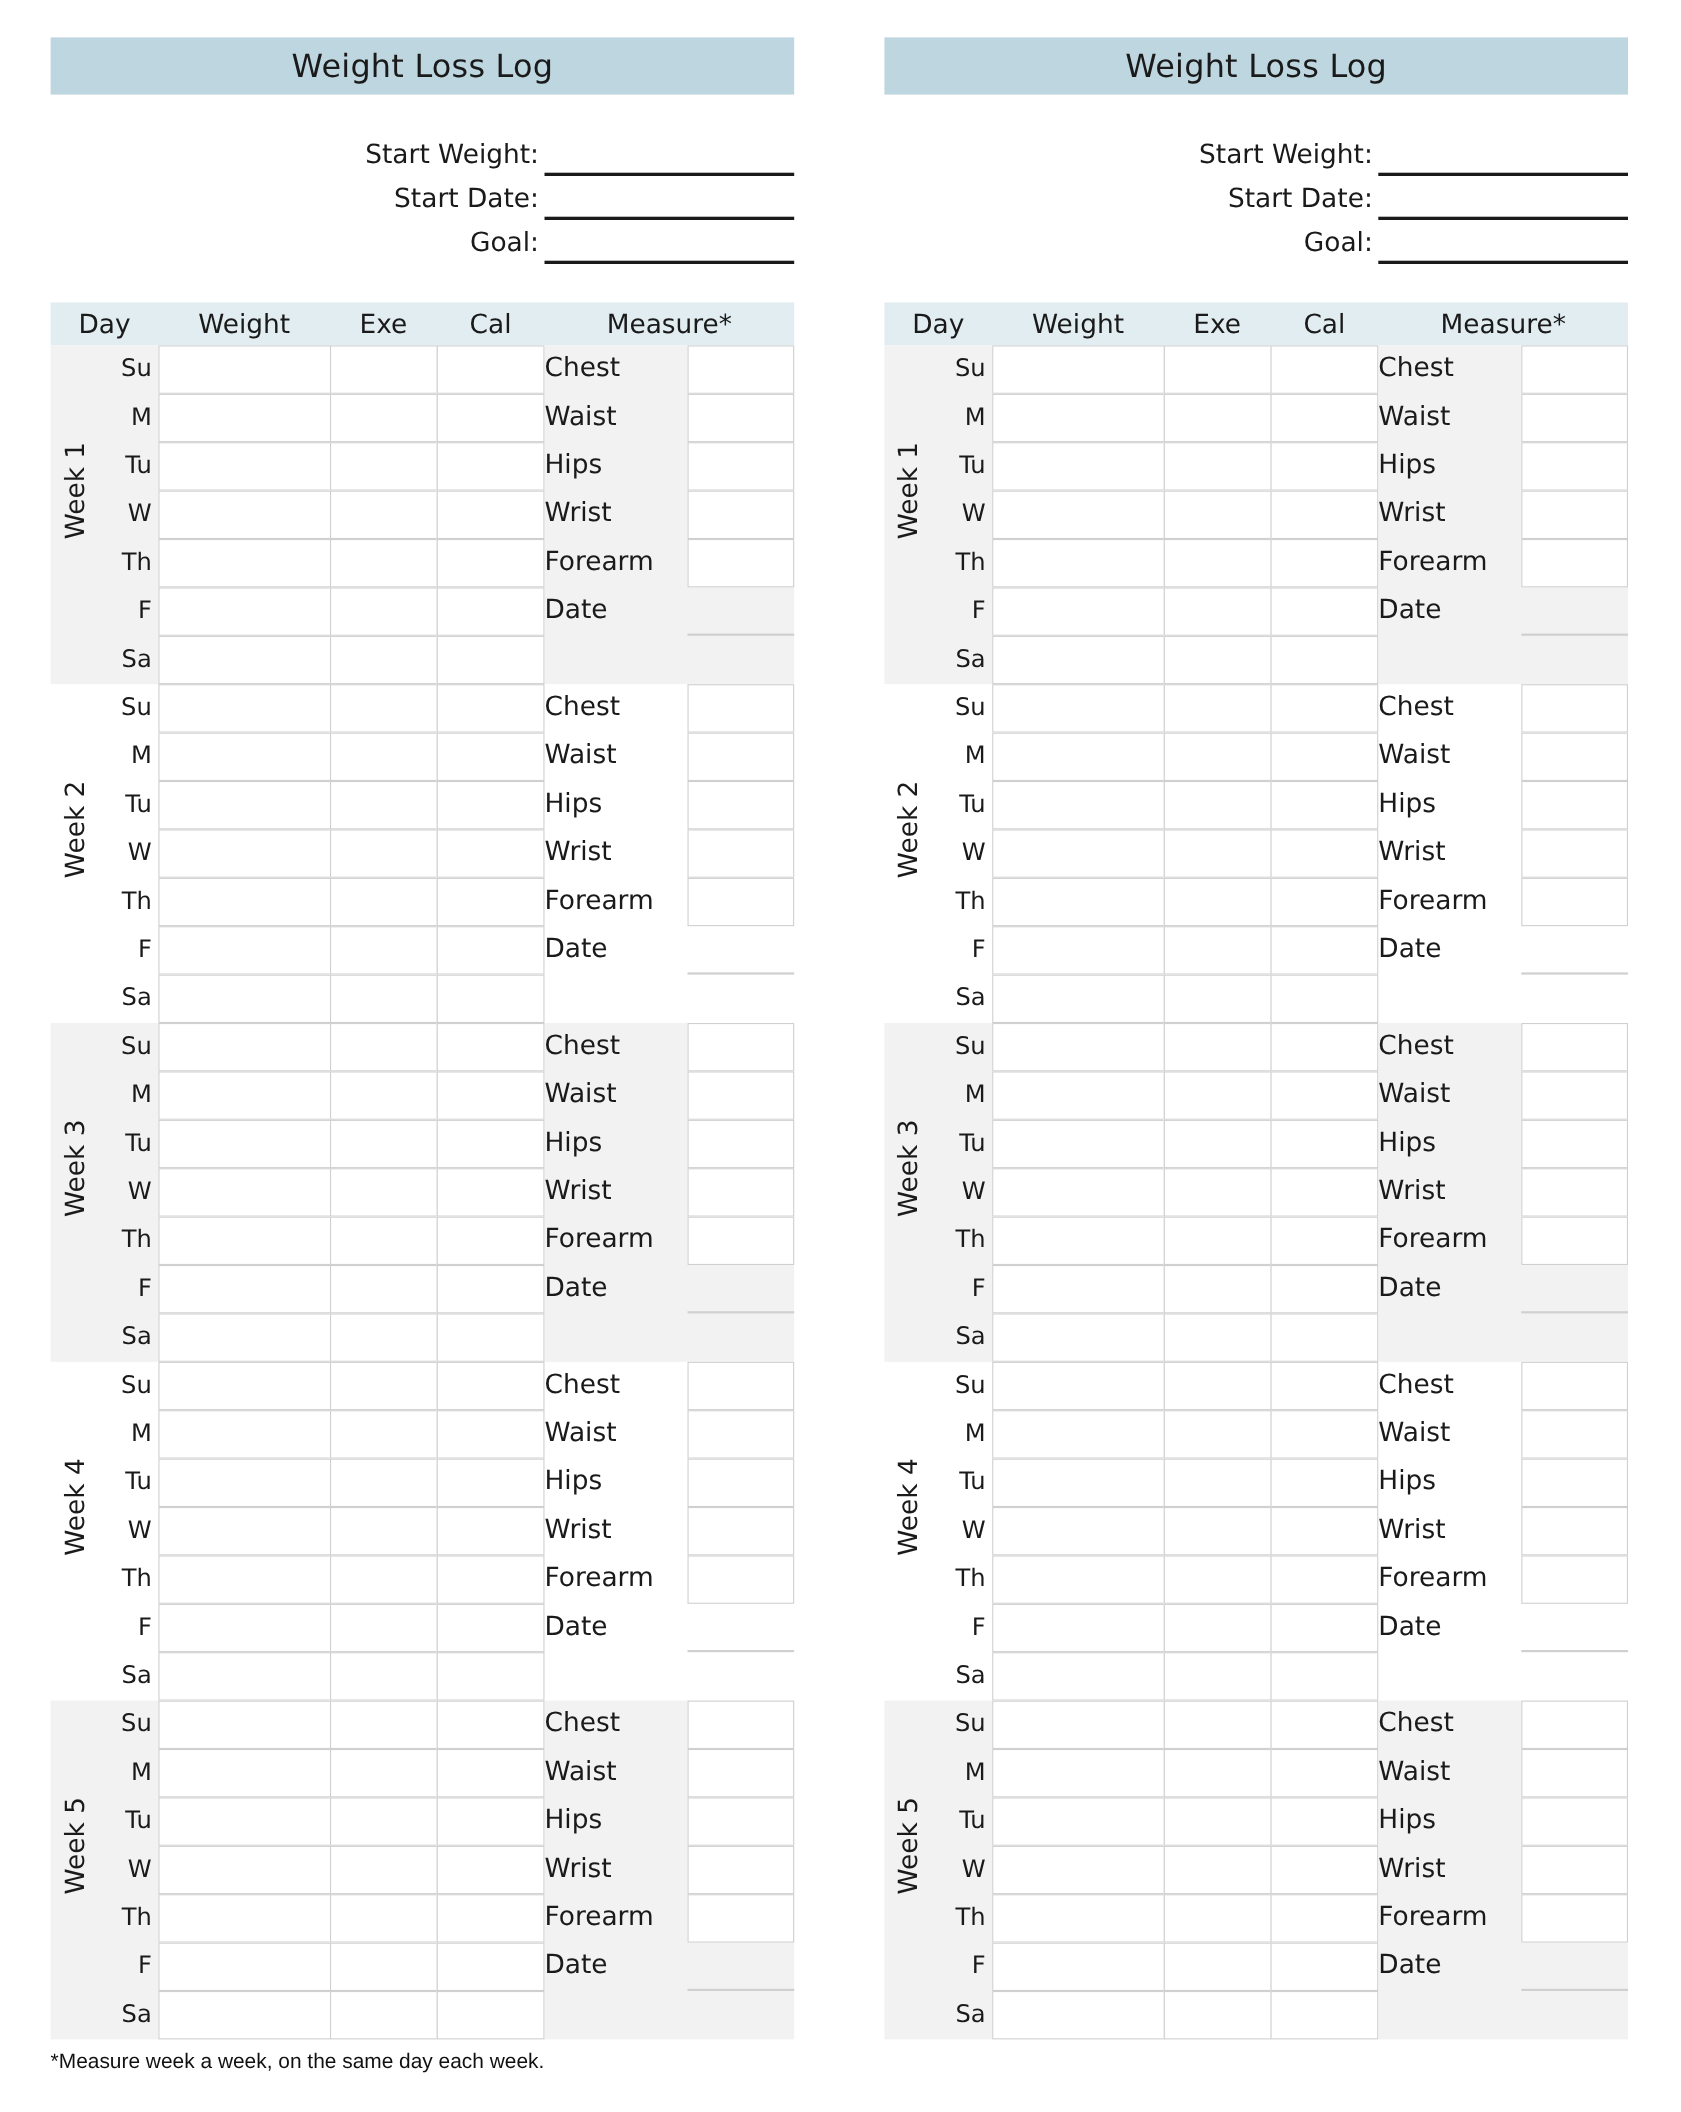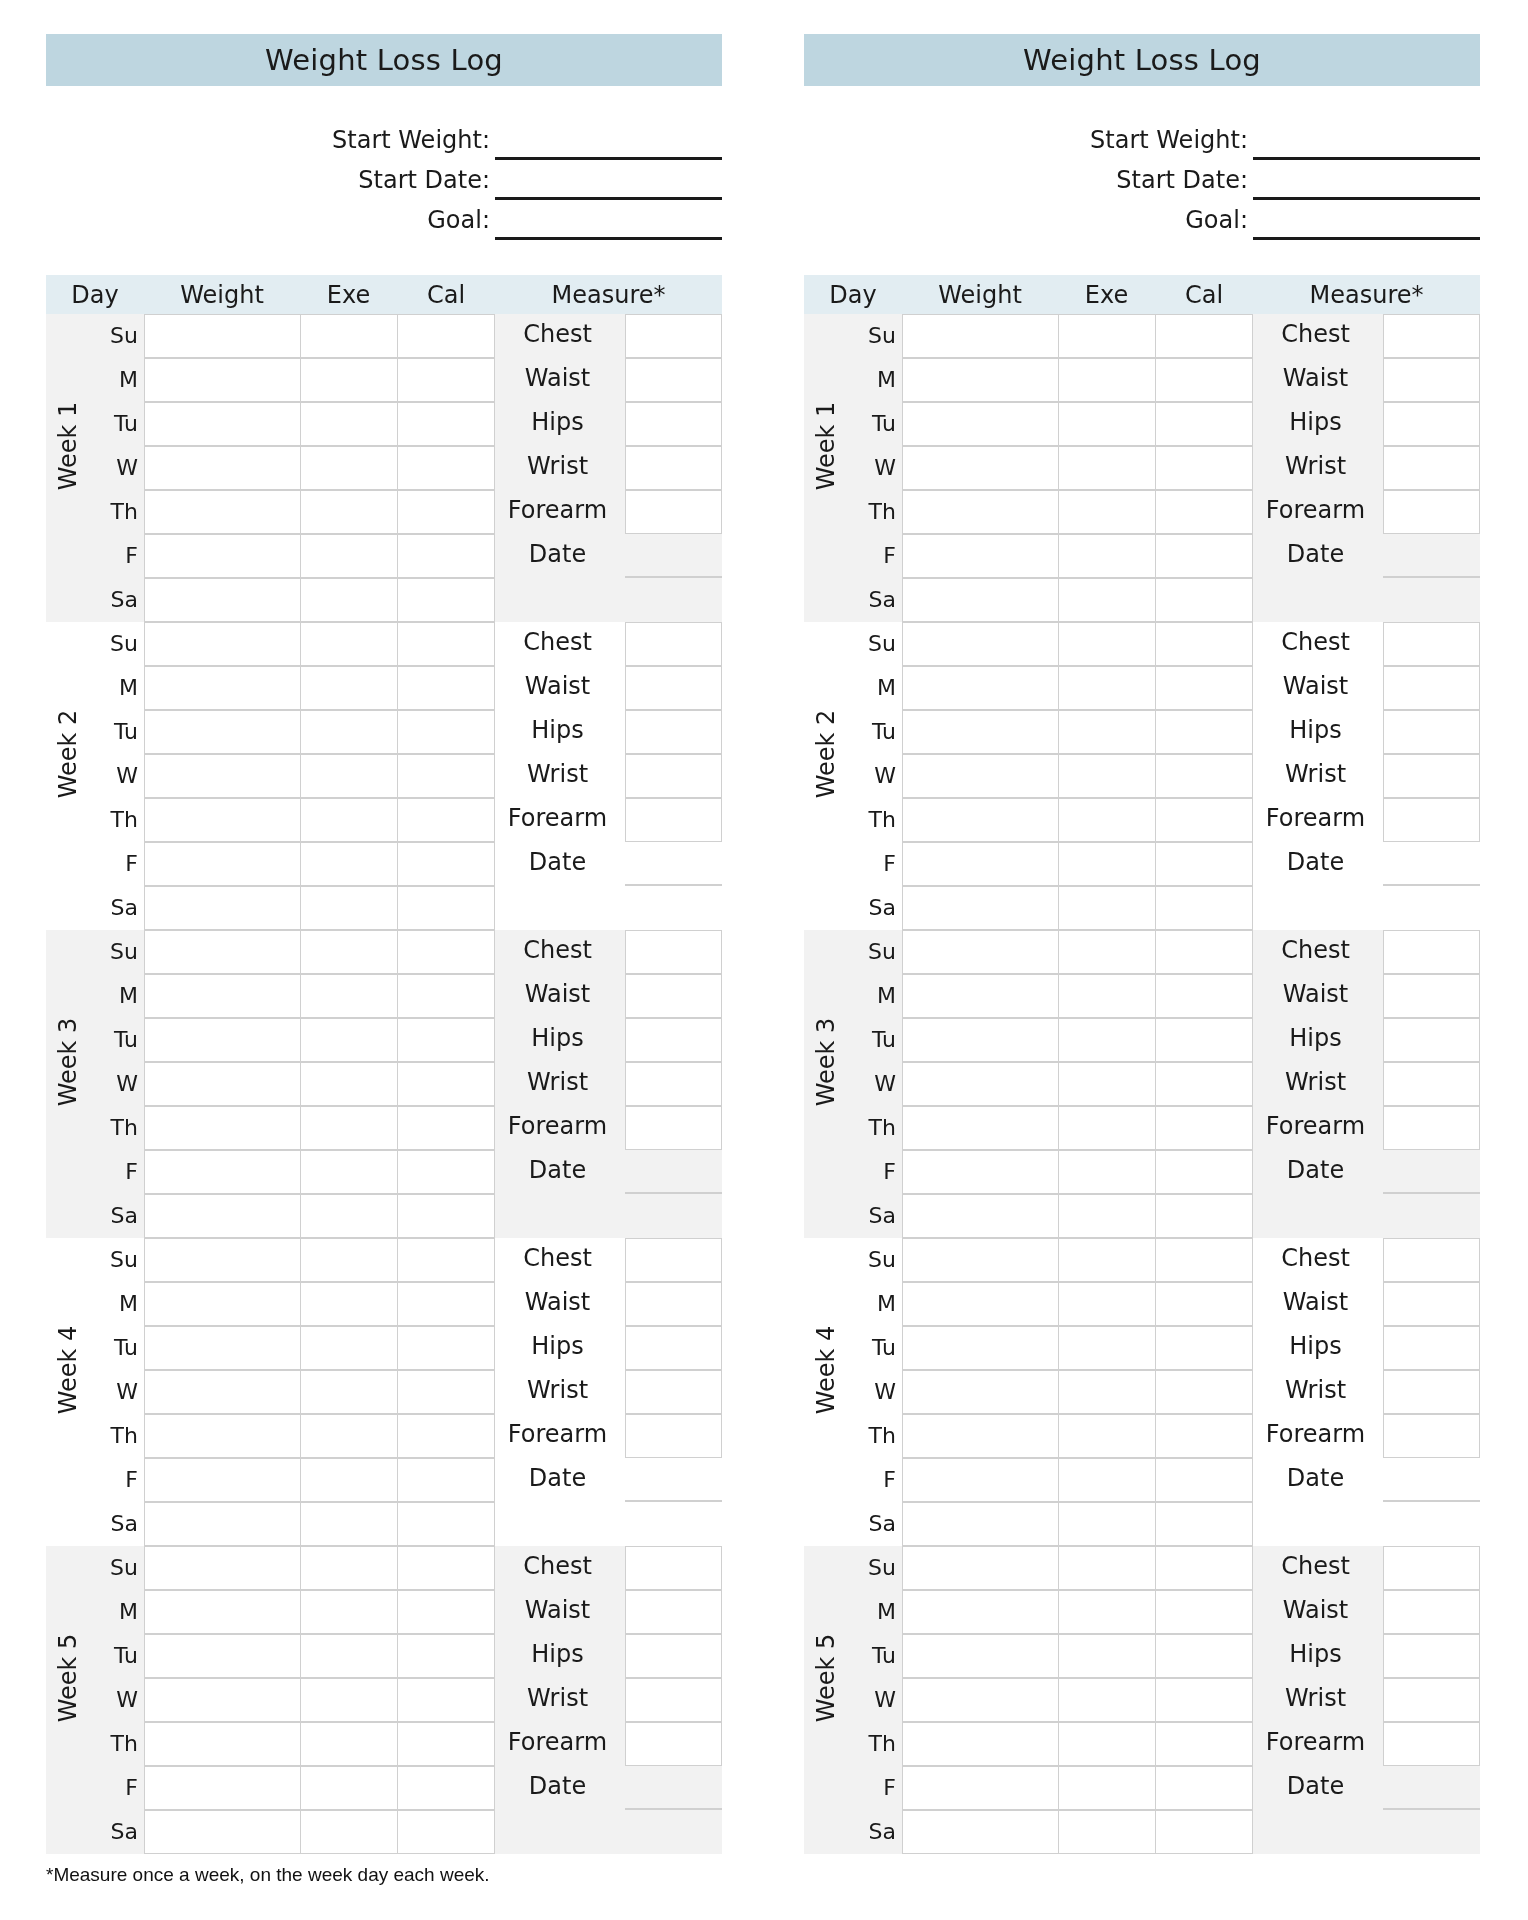--- a/index.html
+++ b/index.html
@@ -38,21 +38,21 @@
   }
   .day-label {
     position: absolute; left: 30px; width: 62px; height: 44px; text-align: right;
     font-size: 22px; line-height: 44px;
   }
   .cell {
     position: absolute; height: 44px; box-sizing: border-box;
     border: 1.5px solid #d0d0d0; background: #ffffff;
   }
   .meas-label {
-    position: absolute; left: 449px; width: 125px; height: 44px; text-align: center;
+    position: absolute; left: 449px; width: 125px; height: 44px; text-align: left;
     font-size: 24px; line-height: 40px;
   }
   .meas-box {
     position: absolute; left: 579px; width: 97px; height: 44px; box-sizing: border-box;
     border: 1.5px solid #d0d0d0; background: #ffffff;
   }
   .date-line {
     position: absolute; left: 579px; width: 97px; height: 0; border-bottom: 2px solid #d0d0d0;
   }
   .footnote {
@@ -571,13 +571,13 @@
       <div class="meas-box" style="top: 88px;"></div>
       <div class="meas-label" style="top: 132px;">Wrist</div>
       <div class="meas-box" style="top: 132px;"></div>
       <div class="meas-label" style="top: 176px;">Forearm</div>
       <div class="meas-box" style="top: 176px;"></div>
       <div class="meas-label" style="top: 220px;">Date</div>
       <div class="date-line" style="top: 262px;"></div>
     </div>
   </div>
 
-<div class="footnote">*Measure once a week, on the week day each week.</div>
+<div class="footnote">*Measure week a week, on the same day each week.</div>
 
 </body></html>

